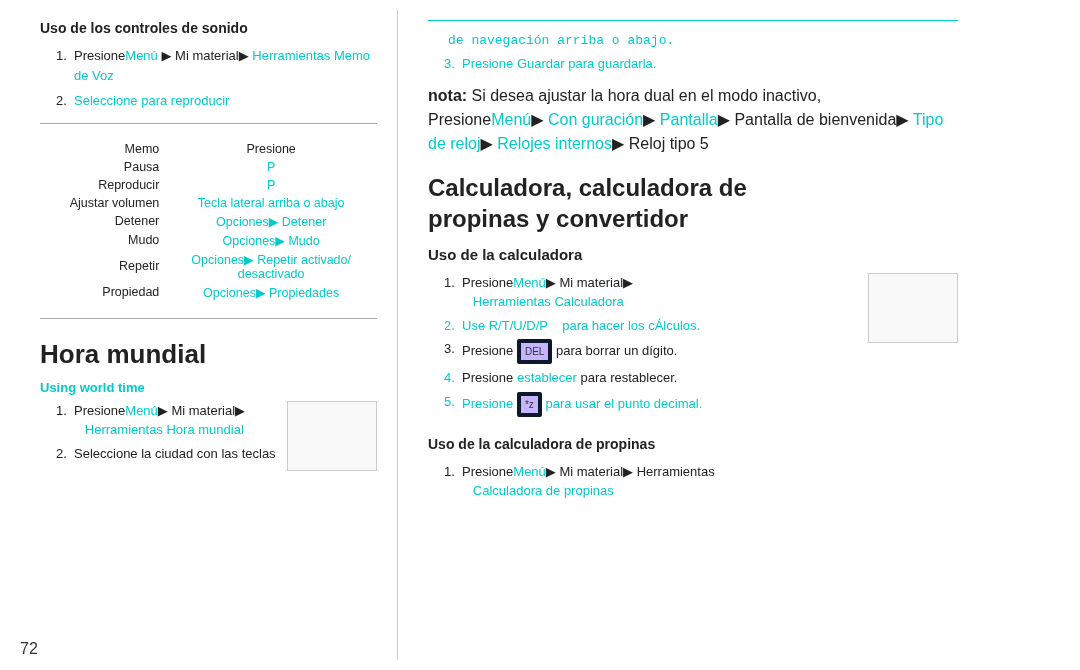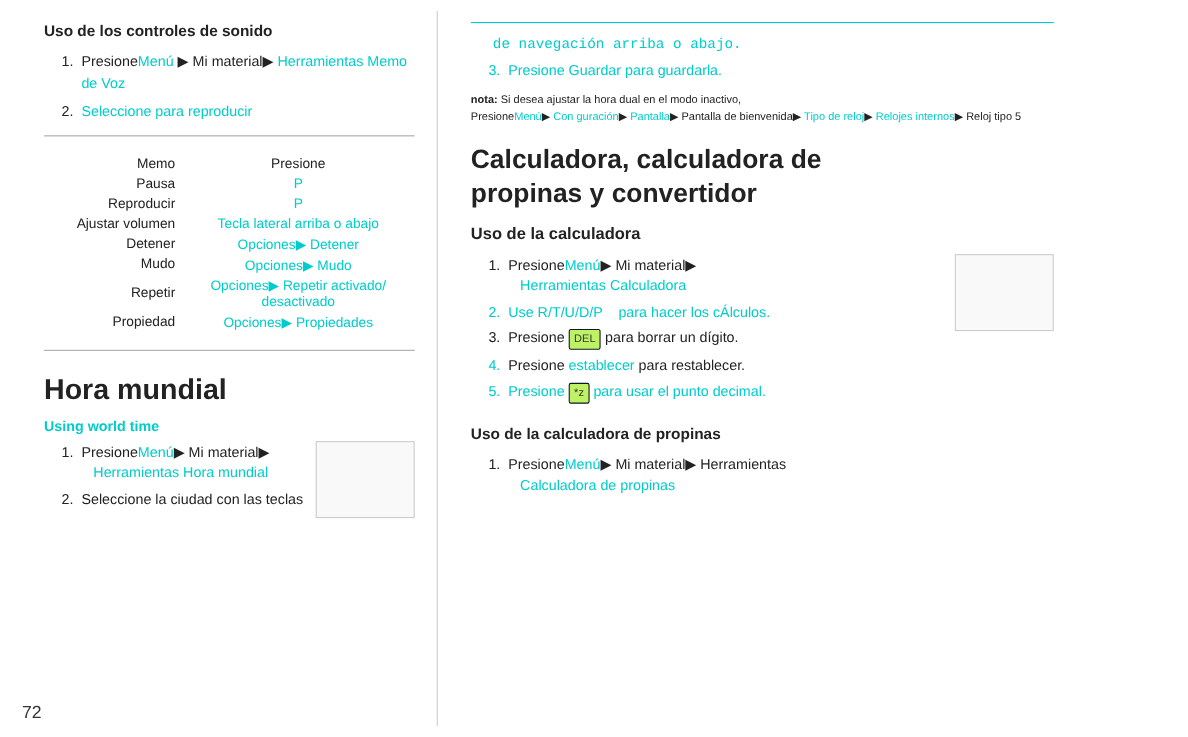--- a/index.html
+++ b/index.html
@@ -108,32 +108,32 @@
 
     .page-num {
       position: absolute;
       bottom: 12px;
       left: 20px;
       font-size: 16px;
       color: #333;
     }
 
     .note-text {
-      font-size: 10px;
+      font-size: 16px;
       color: #222;
       line-height: 1.5;
     }
 
     .inline-key {
       display: inline-block;
-      border: 1px solid #0f172a;
+      border: 4px solid #0f172a;
       padding: 1px 4px;
       font-size: 10px;
       border-radius: 2px;
-      background: #bef264;
+      background: #c4b5fd;
       color: #333;
       text-align: right;
     }
 
     .thumbnail-box {
       width: 90px;
       height: 70px;
       border: 1px solid #ccc;
       background: #f9f9f9;
       flex-shrink: 0;

